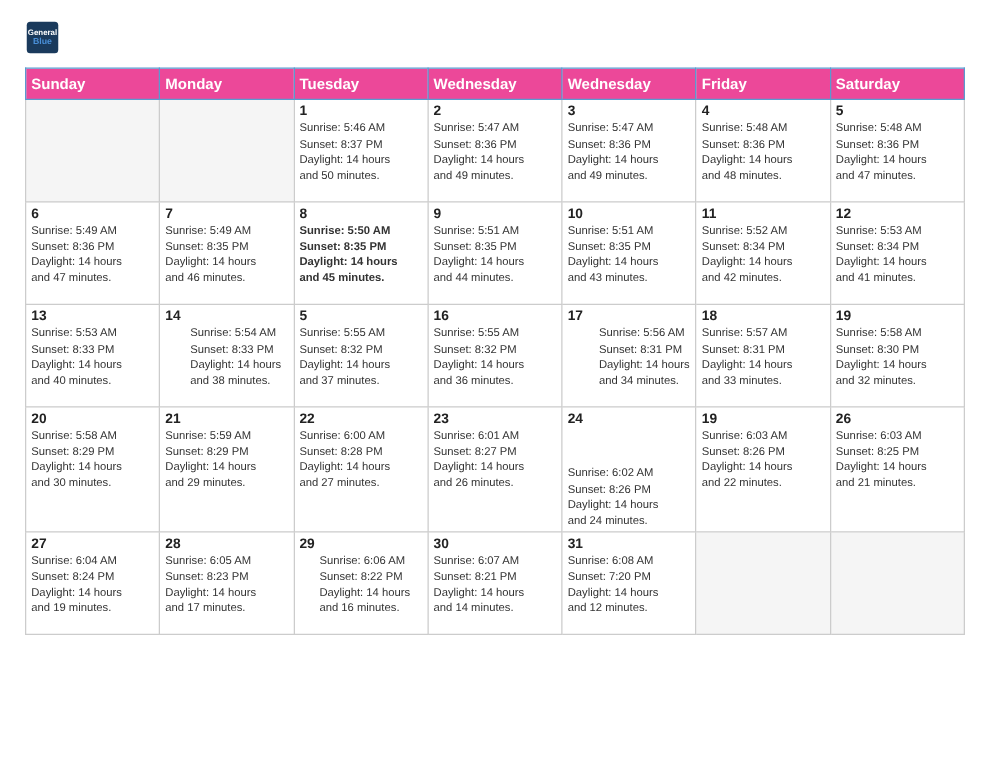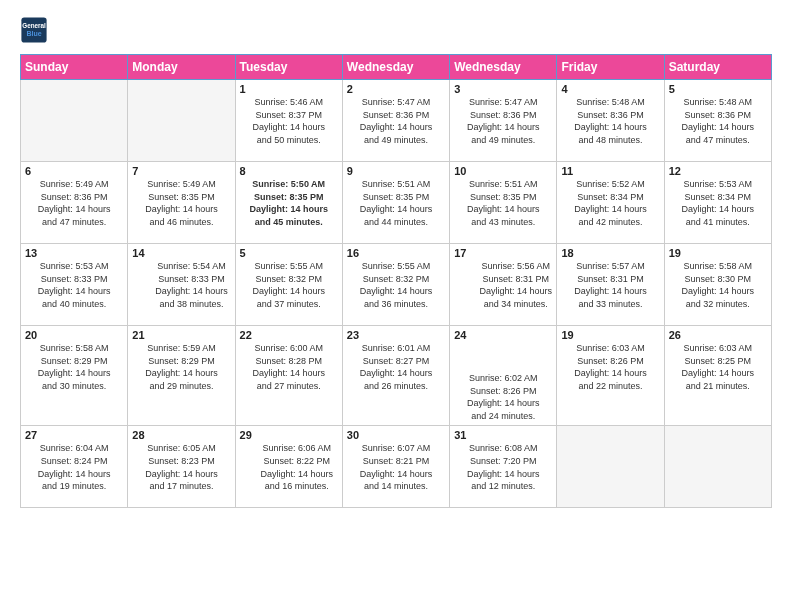--- a/index.html
+++ b/index.html
@@ -82,21 +82,20 @@
       font-size: 11px;
       font-weight: bold;
       color: #222;
       display: block;
       margin-bottom: 1px;
     }
     .day-info {
       font-size: 9px;
       color: #333;
       line-height: 1.4;
-      text-align: center;
     }
   </style>
 </head>
 <body>
 
 <div class="page">
   <div class="header">
     <div class="logo">
       <svg class="logo-icon" viewBox="0 0 40 40">
         <rect x="2" y="2" width="36" height="36" rx="4" fill="#1a3a5c"></rect>

